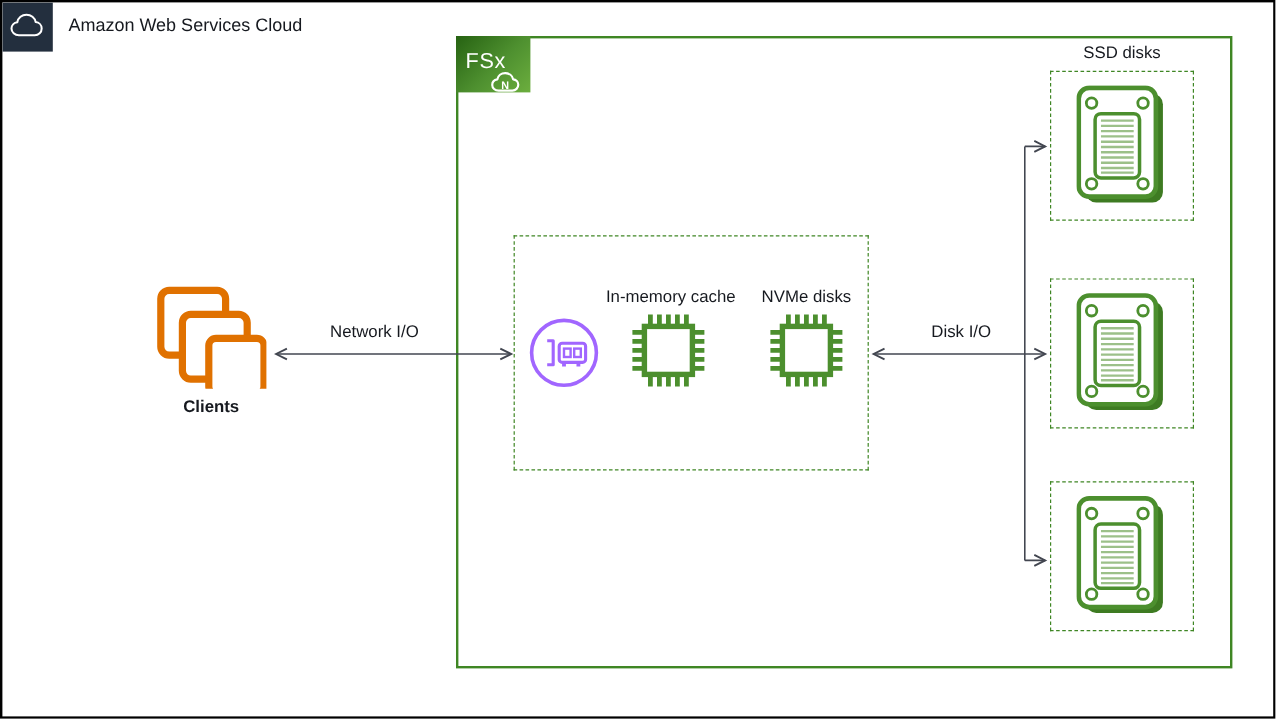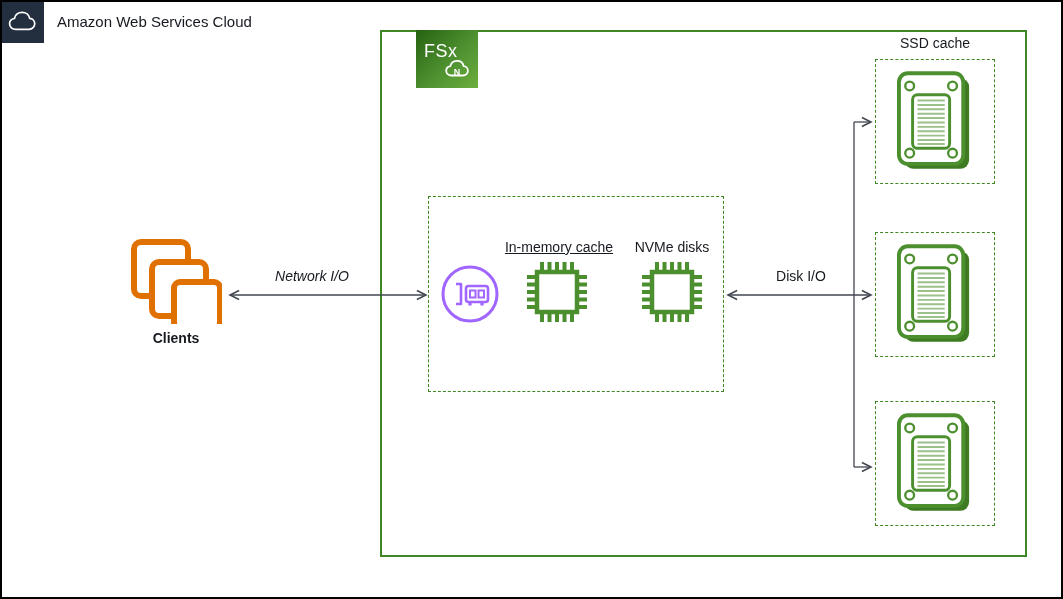--- a/index.html
+++ b/index.html
@@ -8,21 +8,21 @@
     background:#ffffff;border:2px solid #000000;
     font-family:"Liberation Sans",sans-serif;color:#16191F;overflow:hidden;
   }
   .abs{position:absolute;}
   .lbl{position:absolute;font-size:14px;line-height:16px;text-align:center;white-space:nowrap;}
   
   .aws-logo{left:0;top:0;width:42px;height:41px;background:#232F3E;display:flex;align-items:center;justify-content:center;}
   .aws-title{left:55px;top:12px;font-size:15px;text-align:left;}
   
   .fsx-box{left:378px;top:28px;width:647px;height:527px;border:2px solid #3F8624;box-sizing:border-box;}
-  .fsx-icon{left:378px;top:28px;width:62px;height:58px;background:linear-gradient(135deg,#266212 0%,#4f9130 55%,#6CAE3E 100%);margin-left:36px;}
+  .fsx-icon{left:378px;top:28px;width:62px;height:47px;background:linear-gradient(135deg,#266212 0%,#4f9130 55%,#6CAE3E 100%);}
   .fsx-text{position:absolute;left:8px;top:11px;color:#fff;font-size:18px;letter-spacing:0.5px;}
   .fsx-cloud{position:absolute;left:27px;top:26px;}
   
   .fileserver-box{left:426px;top:194px;width:296px;height:196px;border:1.5px dashed #3F8624;box-sizing:border-box;}
   .fileserver-label{left:426px;top:172px;width:296px;}
   
   .ssd-box{left:873px;width:120px;height:125px;border:1.5px dashed #3F8624;box-sizing:border-box;display:flex;align-items:center;justify-content:center;}
   .ssd-label{left:866px;top:33px;width:134px;}
   .overlay{position:absolute;left:0;top:0;width:1063px;height:599px;pointer-events:none;}
 </style>
@@ -65,37 +65,37 @@
 
     <line x1="228" y1="293" x2="424" y2="293" stroke="#424650" stroke-width="1.3" marker-start="url(#ah)" marker-end="url(#ah)"></line>
 
     <line x1="726" y1="293" x2="869" y2="293" stroke="#424650" stroke-width="1.3" marker-start="url(#ah)" marker-end="url(#ah)"></line>
 
     <path d="M852 293 L852 120 M852 293 L852 465" stroke="#424650" stroke-width="1.3" fill="none"></path>
     <line x1="852" y1="120" x2="869" y2="120" stroke="#424650" stroke-width="1.3" marker-end="url(#ah)"></line>
     <line x1="852" y1="465" x2="869" y2="465" stroke="#424650" stroke-width="1.3" marker-end="url(#ah)"></line>
   </svg>
 
-  <div class="lbl" style="left:235px;top:266px;width:150px;font-style:italic;">Network I/O</div>
+  <div class="lbl" style="left:235px;top:266px;width:150px;">Network I/O</div>
   <div class="lbl" style="left:724px;top:266px;width:150px;">Disk I/O</div>
 
   <div class="abs fileserver-box"></div>
 
   <div class="abs" style="left:438px;top:262px;">
     <svg width="60" height="60" viewBox="0 0 60 60">
       <circle cx="30" cy="30" r="27" fill="#ffffff" stroke="#A166FF" stroke-width="3"></circle>
       <path d="M16 20 h5 v20 h-5" fill="none" stroke="#A166FF" stroke-width="2.6" stroke-linejoin="round"></path>
       <rect x="26" y="22" width="22" height="16" rx="2.5" fill="none" stroke="#A166FF" stroke-width="2.6"></rect>
       <rect x="30" y="26.5" width="5.5" height="7" fill="none" stroke="#A166FF" stroke-width="2"></rect>
       <rect x="38.5" y="26.5" width="5.5" height="7" fill="none" stroke="#A166FF" stroke-width="2"></rect>
       <path d="M30 38 v3.5 M42 38 v3.5" stroke="#A166FF" stroke-width="3.2"></path>
     </svg>
   </div>
 
-  <div class="lbl" style="left:487px;top:237px;width:140px;text-decoration:underline;">In-memory cache</div>
+  <div class="lbl" style="left:487px;top:237px;width:140px;">In-memory cache</div>
   <div class="abs" style="left:523px;top:258px;">
     <svg width="64" height="64" viewBox="0 0 64 64">
       <path d="M17 2v10 M24.5 2v10 M32 2v10 M39.5 2v10 M47 2v10
                M17 52v10 M24.5 52v10 M32 52v10 M39.5 52v10 M47 52v10
                M2 17h10 M2 24.5h10 M2 32h10 M2 39.5h10 M2 47h10
                M52 17h10 M52 24.5h10 M52 32h10 M52 39.5h10 M52 47h10" stroke="#4C8F2E" stroke-width="4"></path>
       <rect x="12" y="12" width="40" height="40" fill="#ffffff" stroke="#4C8F2E" stroke-width="4.5"></rect>
     </svg>
   </div>
 
@@ -103,21 +103,21 @@
   <div class="abs" style="left:638px;top:258px;">
     <svg width="64" height="64" viewBox="0 0 64 64">
       <path d="M17 2v10 M24.5 2v10 M32 2v10 M39.5 2v10 M47 2v10
                M17 52v10 M24.5 52v10 M32 52v10 M39.5 52v10 M47 52v10
                M2 17h10 M2 24.5h10 M2 32h10 M2 39.5h10 M2 47h10
                M52 17h10 M52 24.5h10 M52 32h10 M52 39.5h10 M52 47h10" stroke="#4C8F2E" stroke-width="4"></path>
       <rect x="12" y="12" width="40" height="40" fill="#ffffff" stroke="#4C8F2E" stroke-width="4.5"></rect>
     </svg>
   </div>
 
-  <div class="lbl ssd-label">SSD cache</div>
+  <div class="lbl ssd-label">SSD disks</div>
 
   <div class="abs ssd-box" style="top:57px;">
     <svg width="76" height="101" viewBox="0 0 78 103">
       <rect x="8" y="7" width="66" height="93" rx="9" fill="#3E7B22"></rect>
       <rect x="2" y="2" width="66" height="93" rx="9" fill="#ffffff" stroke="#4C8F2E" stroke-width="4"></rect>
       <circle cx="13" cy="15" r="4.5" fill="#ffffff" stroke="#4C8F2E" stroke-width="2.4"></circle>
       <circle cx="57" cy="15" r="4.5" fill="#ffffff" stroke="#4C8F2E" stroke-width="2.4"></circle>
       <circle cx="13" cy="84" r="4.5" fill="#ffffff" stroke="#4C8F2E" stroke-width="2.4"></circle>
       <circle cx="57" cy="84" r="4.5" fill="#ffffff" stroke="#4C8F2E" stroke-width="2.4"></circle>
       <rect x="16" y="24" width="38" height="55" rx="5" fill="#ffffff" stroke="#4C8F2E" stroke-width="3"></rect>

